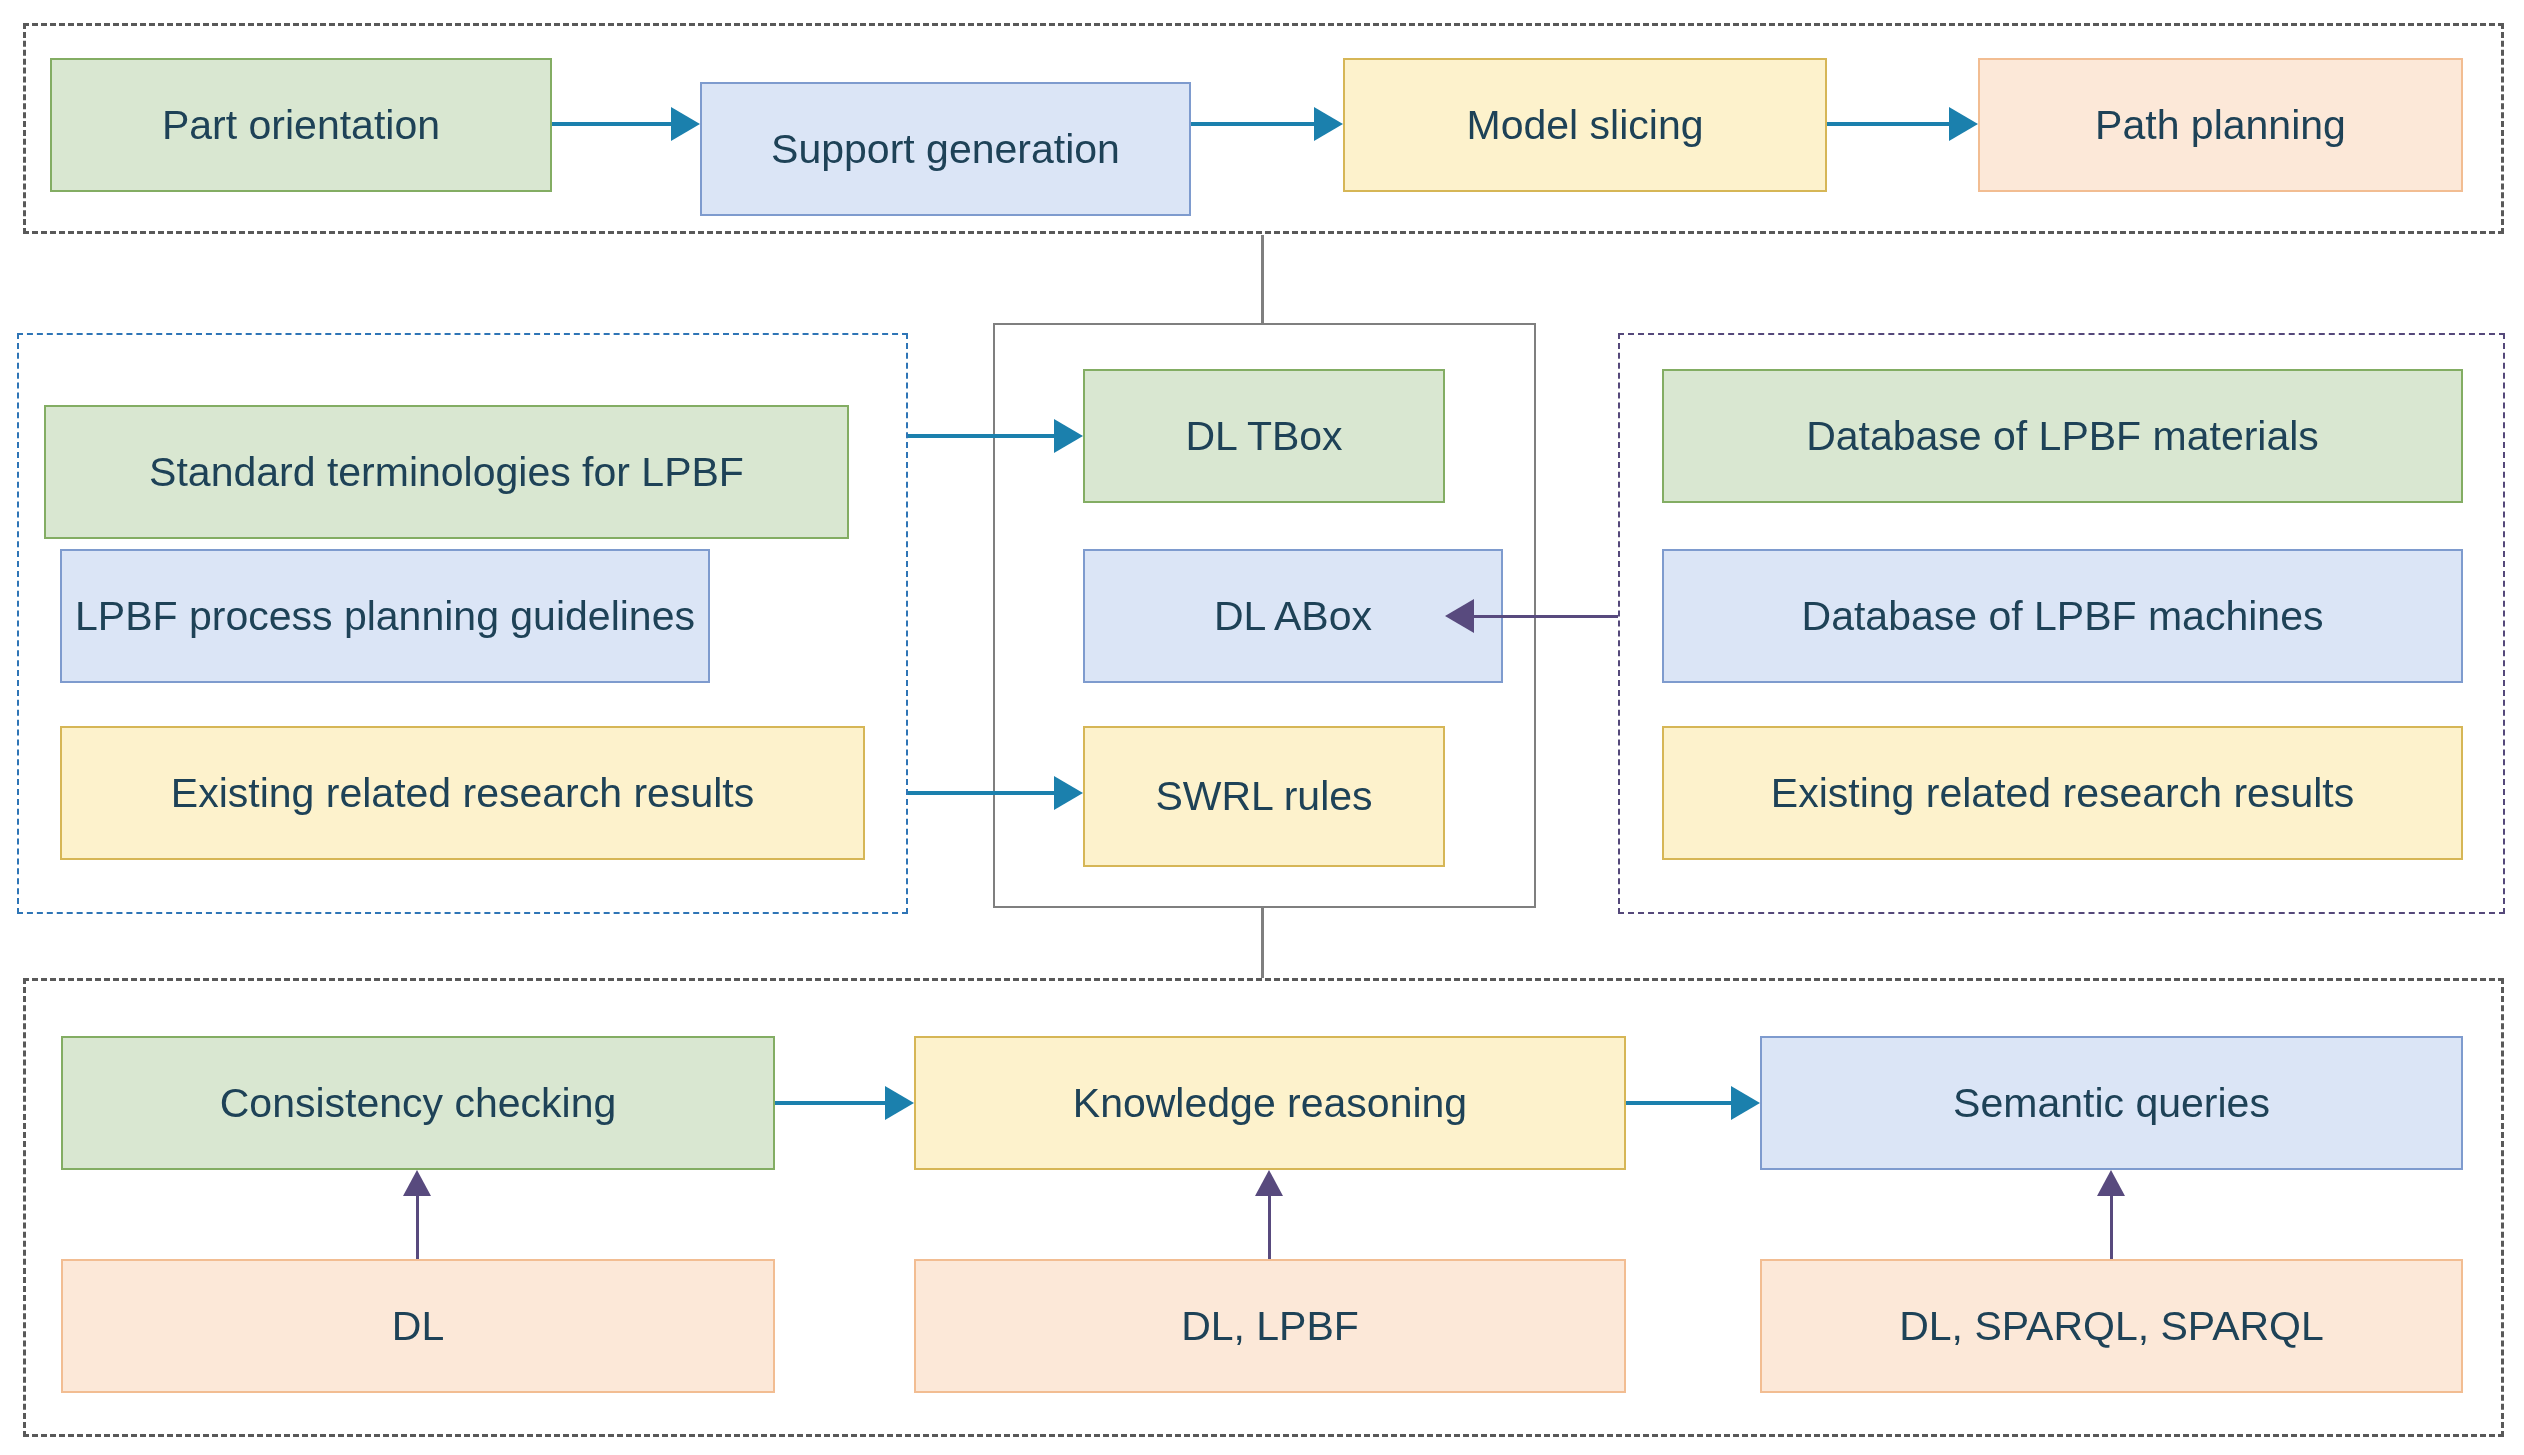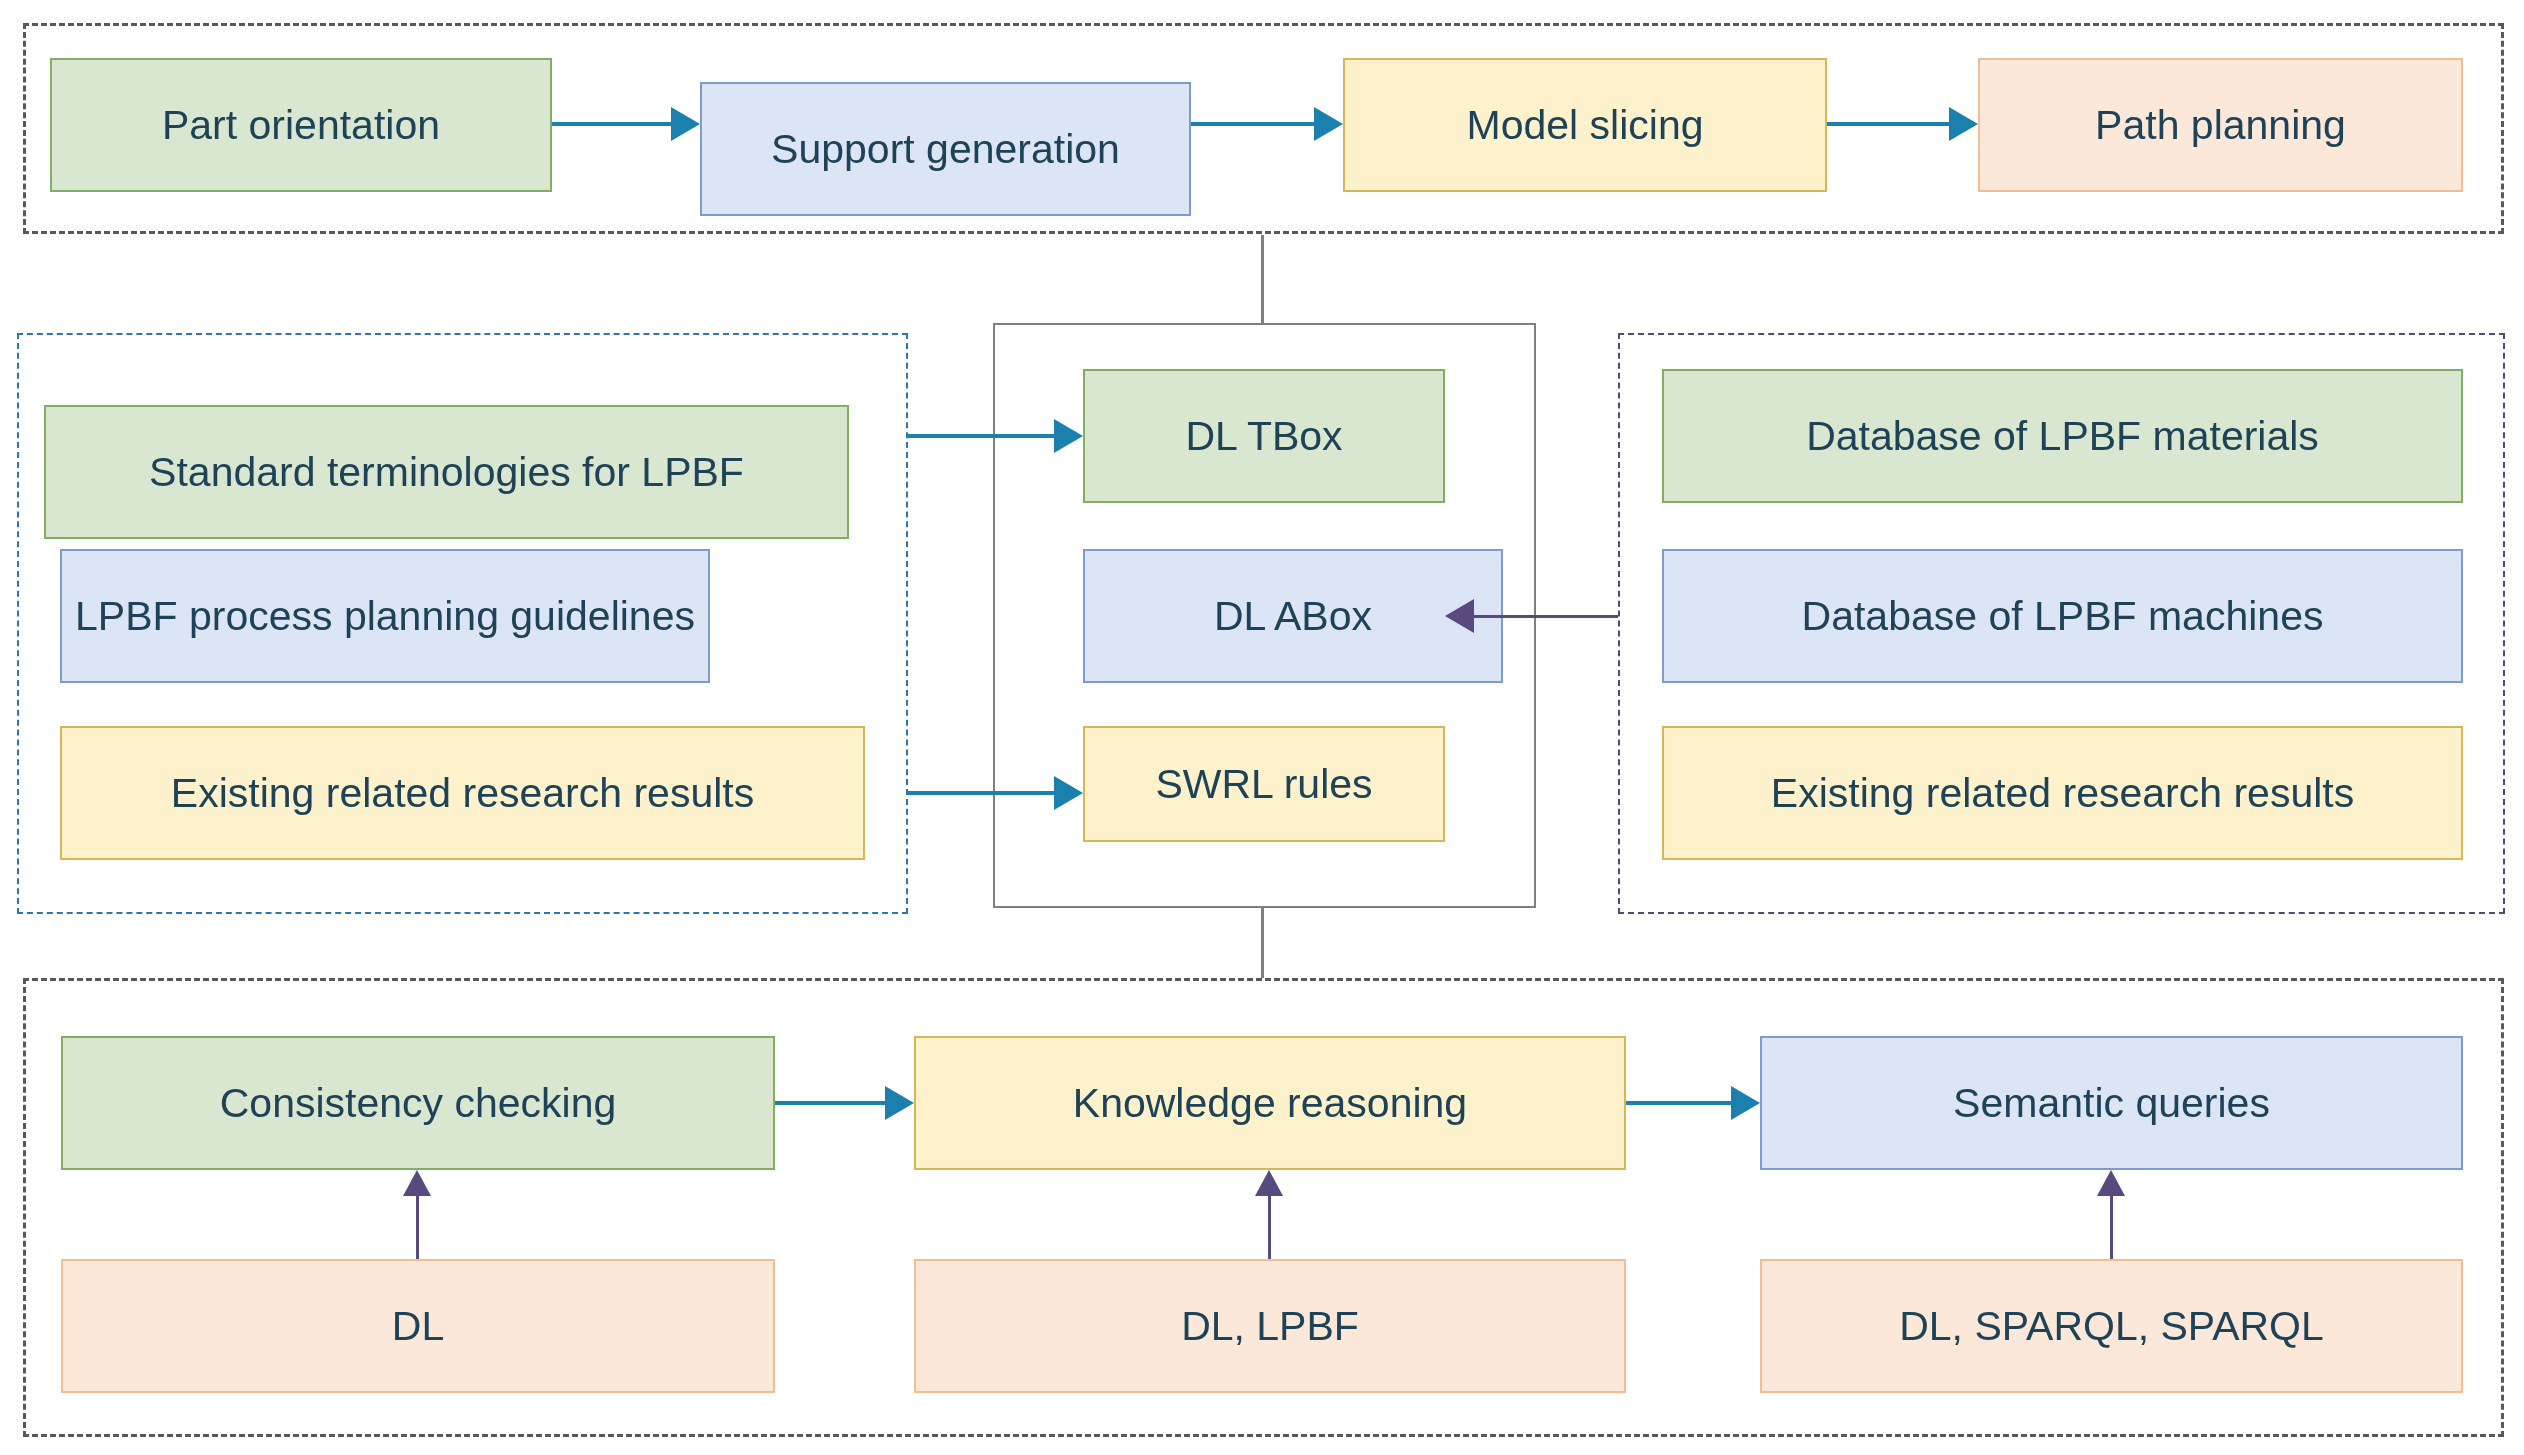--- a/index.html
+++ b/index.html
@@ -83,21 +83,21 @@
   <div class="container dash-blue" style="left:17px;top:333px;width:891px;height:581px;"></div>
 
   <div class="box green" style="left:44px;top:369px;width:805px;height:134px;margin-top:36px;">Standard terminologies for LPBF</div>
   <div class="box blue" style="left:60px;top:549px;width:650px;height:134px;">LPBF process planning guidelines</div>
   <div class="box yellow" style="left:60px;top:726px;width:805px;height:134px;">Existing related research results</div>
 
   <div class="container solid-gray" style="left:993px;top:323px;width:543px;height:585px;"></div>
 
   <div class="box green" style="left:1083px;top:369px;width:362px;height:134px;">DL TBox</div>
   <div class="box blue" style="left:1083px;top:549px;width:420px;height:134px;">DL ABox</div>
-  <div class="box yellow" style="left:1083px;top:726px;width:362px;height:116px;">SWRL rules</div>
+  <div class="box yellow" style="left:1083px;top:726px;width:362px;height:141px;">SWRL rules</div>
 
   <div class="harrow right" style="left:908px;top:419px;width:175px;">
     <div class="line"></div>
     <div class="head"></div>
   </div>
   <div class="harrow right" style="left:908px;top:776px;width:175px;">
     <div class="line"></div>
     <div class="head"></div>
   </div>
 

